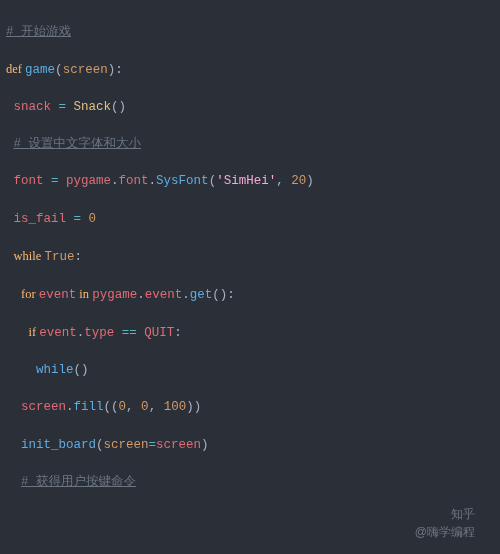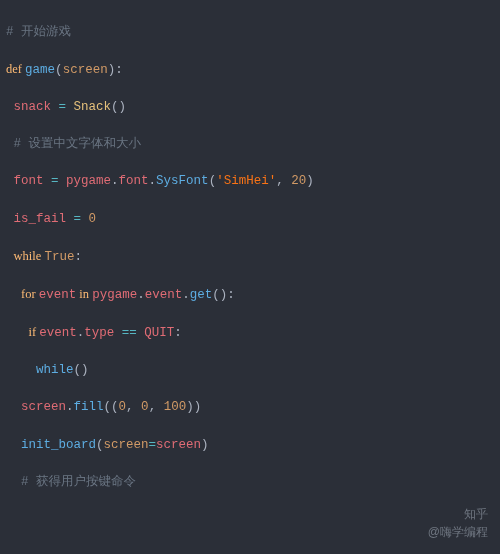--- a/index.html
+++ b/index.html
@@ -12,34 +12,34 @@
     width: 500px;
     height: 554px;
     overflow: hidden;
     position: relative;
   }
   .code {
     padding: 4px 6px;
     white-space: pre;
   }
   .ln { display: block; }
-  .c  { color: #6a7583; }      
+  .c  { color: #6a7583; text-decoration: underline; }      
   .kw { color: #fdba74; font-family: Liberation Serif, serif; }      
   .fn { color: #5dade2; }      
   .id { color: #e06c75; }      
   .pm { color: #d19a66; }      
   .p  { color: #abb2bf; }      
-  .s  { color: #f97316; }      
+  .s  { color: #f9a8d4; }      
   .n  { color: #d19a66; }      
   .op { color: #56b6c2; }      
   .kc { color: #d19a66; margin-top: 12px; }      
   .cls{ color: #e5c07b; }      
   .watermark {
     position: absolute;
-    right: 12px;
+    right: 25px;
     bottom: 12px;
     color: #9aa3af;
     font-size: 12px;
     font-family: -apple-system, sans-serif;
     opacity: 0.6;
   }
   .watermark .h1 { display:block; text-align:right; }
   .watermark .h2 { display:block; text-align:right; font-size:12px; }
 </style>
 </head>

